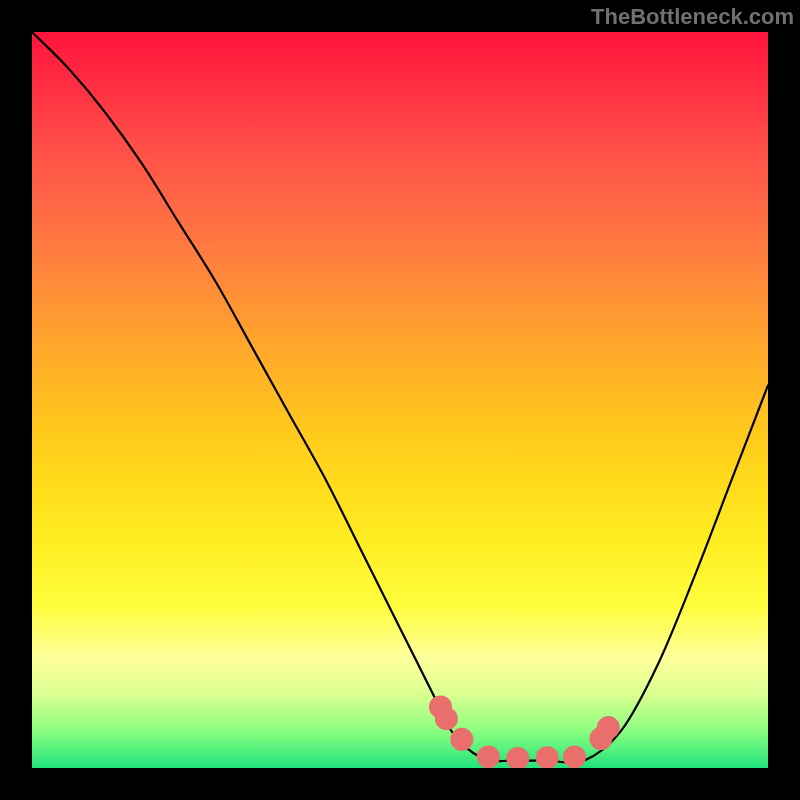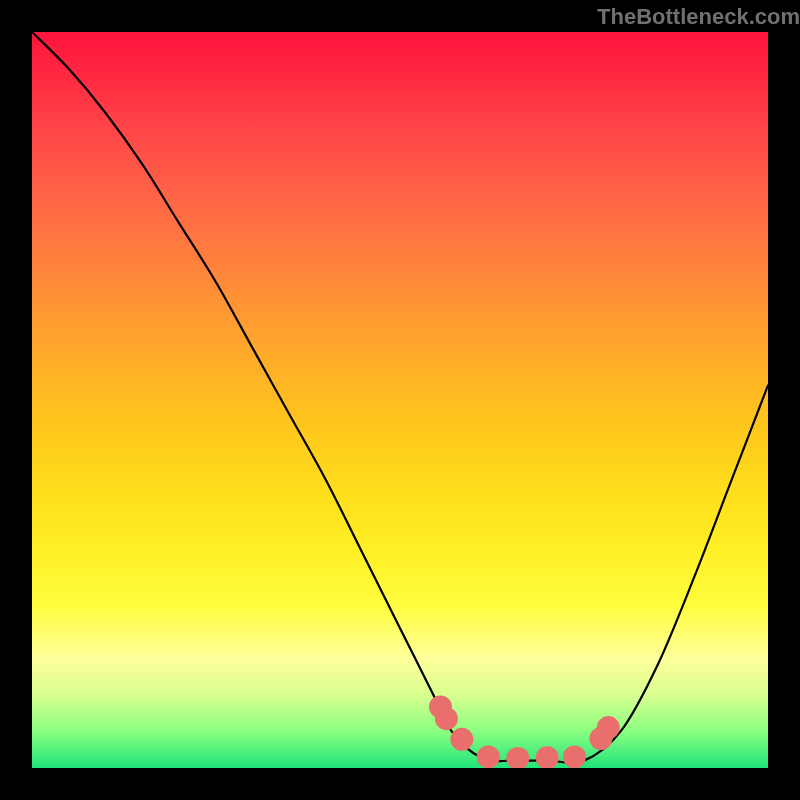--- a/index.html
+++ b/index.html
@@ -7,21 +7,21 @@
     padding: 0;
     background: #000;
     width: 800px;
     height: 800px;
     position: relative;
     font-family: Arial, Helvetica, sans-serif;
   }
   .watermark {
     position: absolute;
     top: 4px;
-    right: 0;
+    right: 6px;
     color: #707070;
     font-size: 22px;
     font-weight: bold;
     z-index: 10;
   }
   .plot-area {
     position: absolute;
     left: 32px;
     top: 32px;
     width: 736px;

